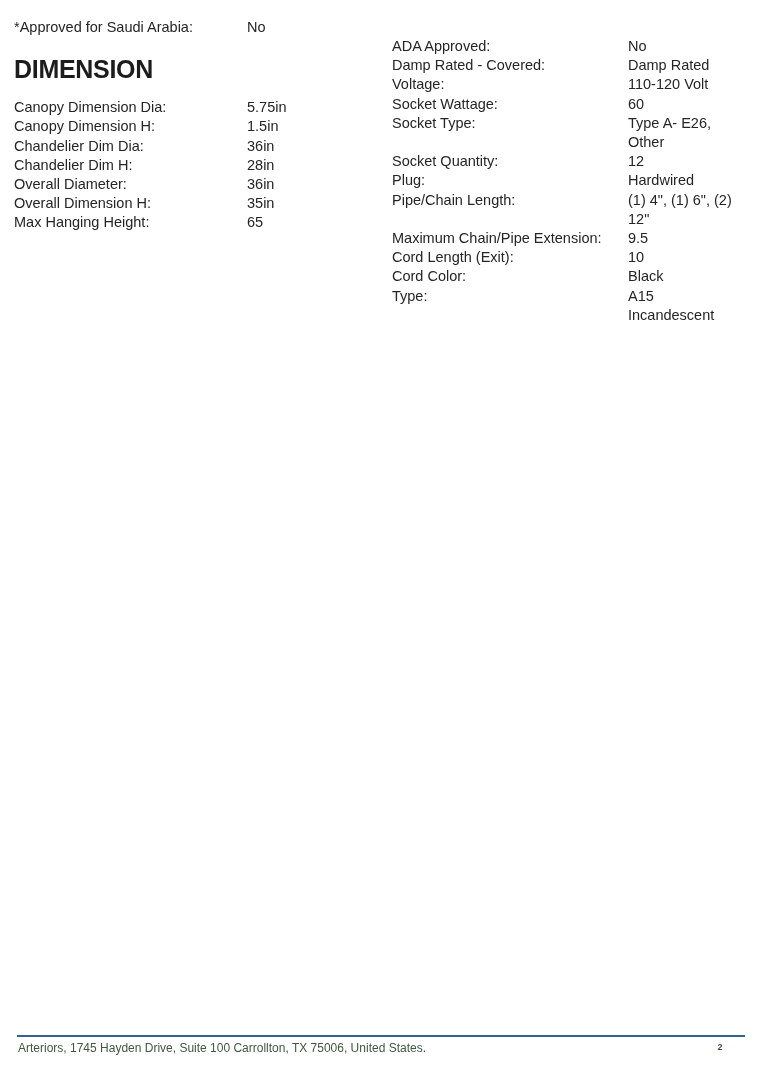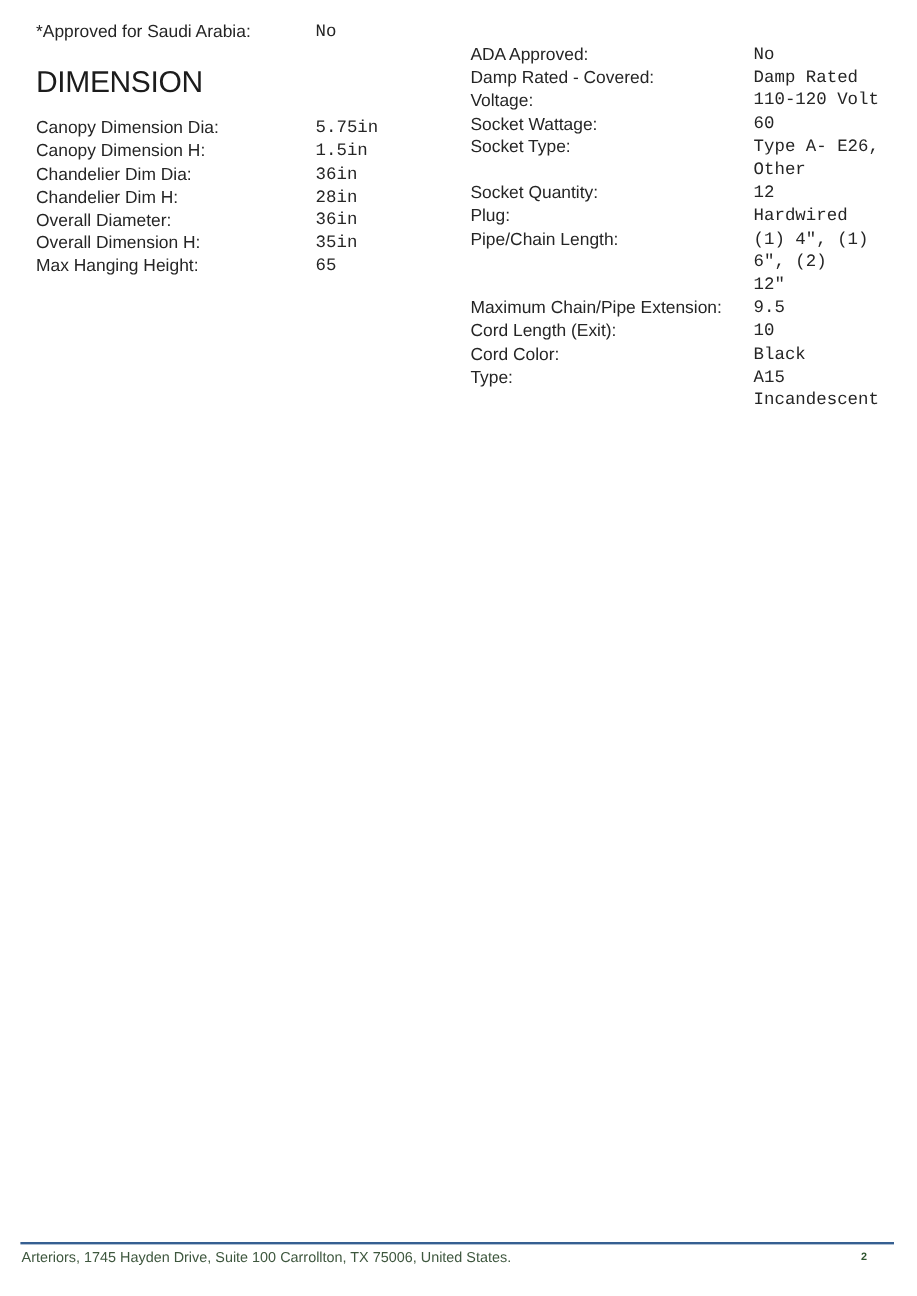--- a/index.html
+++ b/index.html
@@ -7,21 +7,21 @@
     width: 764px;
     height: 1080px;
     background: #ffffff;
     font-family: "Liberation Sans", sans-serif;
     color: #252525;
     position: relative;
     overflow: hidden;
   }
   .left-col {
     position: absolute;
-    left: 30px;
+    left: 14px;
     top: 18px;
     width: 345px;
   }
   .right-col {
     position: absolute;
     left: 392px;
     top: 37px;
     width: 356px;
   }
   .spec-row {
@@ -29,25 +29,24 @@
     align-items: flex-start;
     font-size: 14.5px;
     line-height: 19.2px;
   }
   .spec-label { flex: none; }
   .left-col .spec-label { width: 233px; }
   .right-col .spec-label { width: 236px; }
   .spec-value {
     flex: 1;
     white-space: pre-line;
-    font-family: Liberation Mono, monospace;
   }
   .section-title {
     font-size: 25px;
-    font-weight: 400;
+    font-weight: 700;
     letter-spacing: -0.3px;
     line-height: 30px;
     margin: 17px 0 14px 0;
     color: #1c1c1c;
   }
   .footer-rule {
     position: absolute;
     left: 17px;
     top: 1035px;
     width: 728px;

